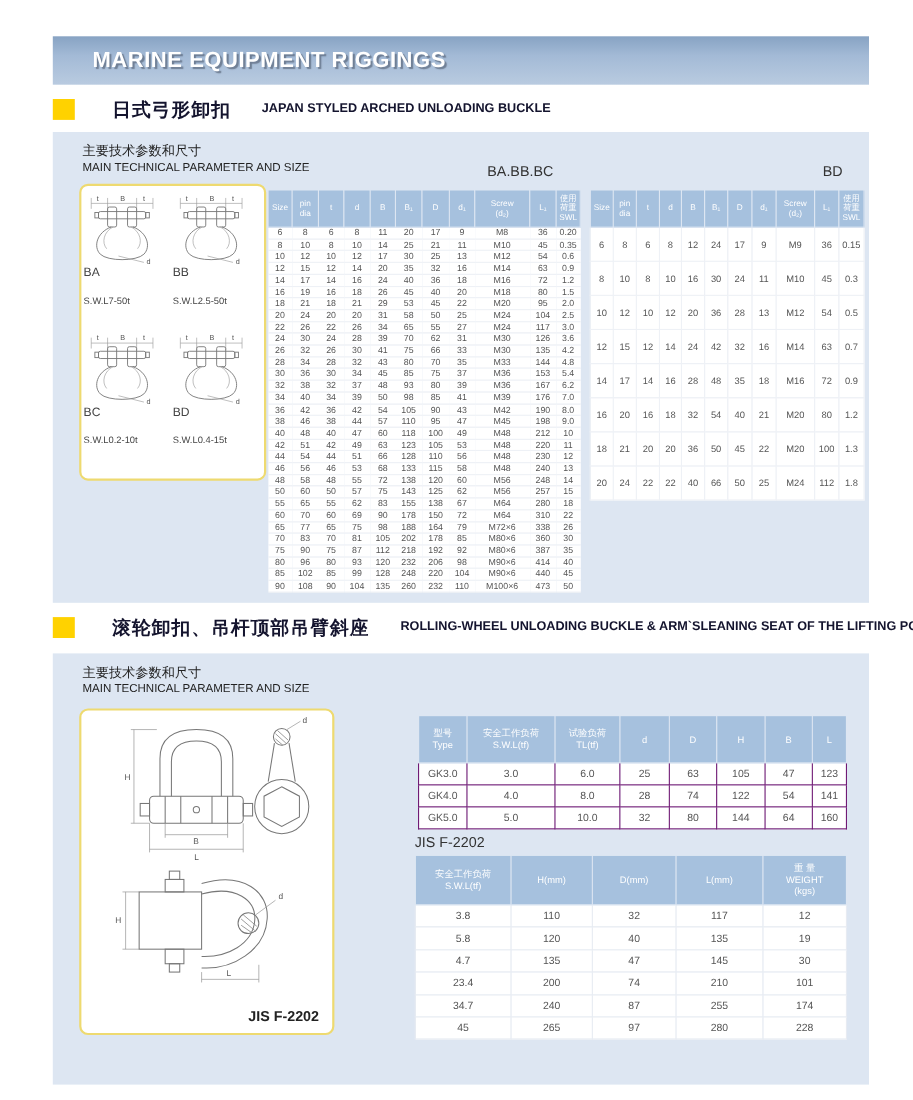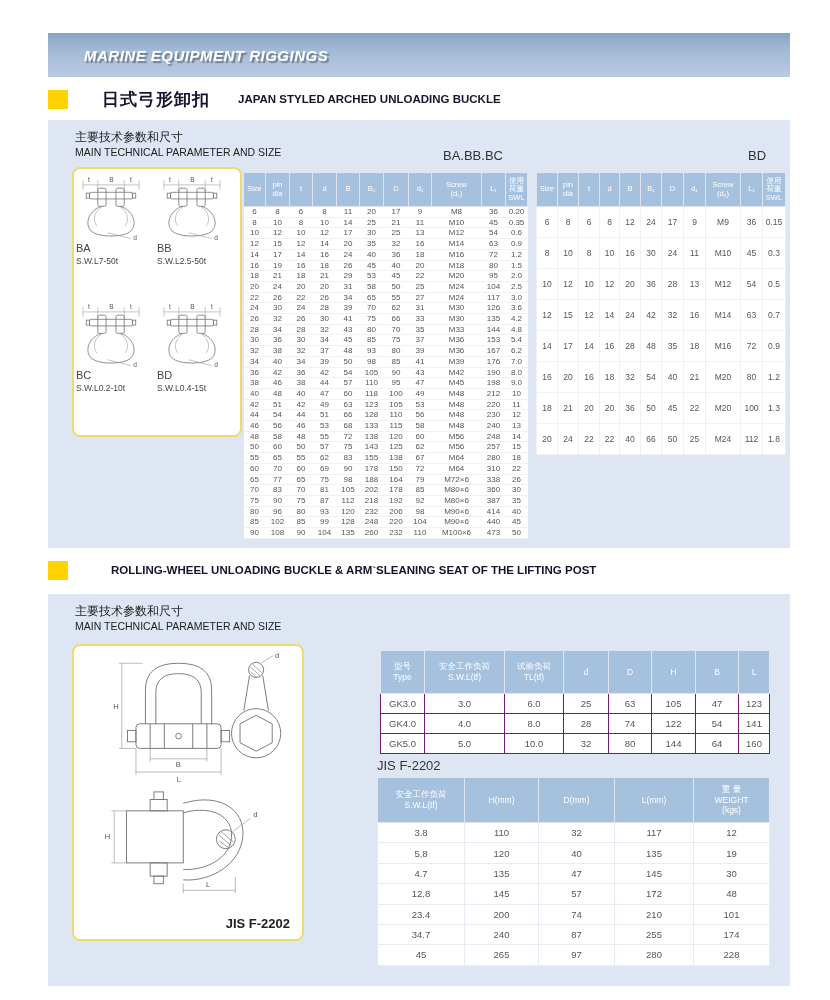--- a/index.html
+++ b/index.html
@@ -9,22 +9,22 @@
     -webkit-font-smoothing:antialiased;
   }
   
   .banner{
     position:absolute;left:48px;top:33px;width:742px;height:44px;
     background:linear-gradient(180deg,#87a3c3 0%,#a3bad6 40%,#b9cbe0 100%);
     display:flex;align-items:center;padding-left:22px;box-sizing:border-box;
   }
   .banner-zh{font-size:27px;font-weight:bold;color:#fff;letter-spacing:3px;
     text-shadow:2px 2px 1px rgba(80,92,112,.65);}
-  .banner-en{font-size:15px;font-weight:bold;color:#fff;margin-left:14px;letter-spacing:.5px;
-    text-shadow:2px 2px 1px rgba(80,92,112,.65);font-style:italic;}
+  .banner-en{font-size:20px;font-weight:bold;color:#fff;margin-left:14px;letter-spacing:.5px;
+    text-shadow:2px 2px 1px rgba(80,92,112,.65);}
   
   .sec-head{position:absolute;left:48px;display:flex;align-items:center;height:24px;gap:19px;}
   #sec1-head{top:87px;}
   #sec2-head{top:558px;}
   .bullet{width:20px;height:19px;background:#ffd200;margin-right:15px;flex:none;}
   .sec-zh{font-size:17px;font-weight:bold;color:#14142e;letter-spacing:1px;white-space:nowrap;}
   .sec-en{font-size:11.5px;font-weight:bold;color:#14142e;margin-left:9px;white-space:nowrap;}
   
   .panel{position:absolute;left:48px;width:742px;background:#dde6f2;}
   #panel1{top:120px;height:428px;}
@@ -33,21 +33,21 @@
   .param-zh{font-size:12px;color:#222;}
   .param-en{font-size:10.5px;color:#222;}
   
   .diagram-box{position:absolute;background:#fff;border:2px solid #eeda70;border-radius:8px;box-sizing:border-box;}
   #dbox1{left:24px;top:47px;width:170px;height:270px;
     display:grid;grid-template-columns:1fr 1fr;grid-template-rows:1fr 1fr;padding:6px 2px;}
   #dbox2{left:24px;top:50px;width:232px;height:297px;}
   .shackle-cell{display:flex;flex-direction:column;align-items:flex-start;justify-content:flex-start;}
   .shackle-cell svg{width:70px;height:66px;}
   .shackle-code{font-size:11px;color:#444;margin-top:1px;}
-  .shackle-swl{font-size:8.5px;color:#444;margin-top:2px;white-space:nowrap;}
+  .shackle-swl{font-size:8.5px;color:#444;margin-top:14px;white-space:nowrap;}
   svg text{font-family:"Liberation Sans","DejaVu Sans",sans-serif;fill:#555;font-size:8px;}
   .lineart{stroke:#777;stroke-width:1;fill:none;}
   .lineart-thin{stroke:#999;stroke-width:.7;fill:none;}
   .hatch{stroke:#888;stroke-width:.8;}
   .jis-diagram-label{position:absolute;right:12px;bottom:8px;font-size:13px;font-weight:bold;color:#222;}
   
   .tbl-label{position:absolute;font-size:13px;color:#333;}
   #label-babbbc{left:395px;top:28px;}
   #label-bd{left:700px;top:28px;}
   #label-jis{left:329px;top:164px;}
@@ -768,20 +768,21 @@
             <td>112</td>
             <td>1.8</td>
           </tr>
         </tbody>
       </table>
     </div>
 </div>
 
 <div class="sec-head" id="sec2-head">
   <span class="bullet"></span>
+  <span class="sec-zh">滚轮卸扣、吊杆顶部吊臂斜座</span>
   <span class="sec-en">ROLLING-WHEEL UNLOADING BUCKLE &amp; ARM`SLEANING SEAT OF THE LIFTING POST</span>
 </div>
 
 <div class="panel" id="panel2">
   <div class="param">
     <div class="param-zh">主要技术参数和尺寸</div>
     <div class="param-en">MAIN TECHNICAL PARAMETER AND SIZE</div>
   </div>
 
   <div class="diagram-box" id="dbox2">
@@ -931,27 +932,20 @@
             <td>19</td>
           </tr>
           <tr>
             <td>4.7</td>
             <td>135</td>
             <td>47</td>
             <td>145</td>
             <td>30</td>
           </tr>
           <tr>
-            <td>12.8</td>
-            <td>145</td>
-            <td>57</td>
-            <td>172</td>
-            <td>48</td>
-          </tr>
-          <tr>
             <td>23.4</td>
             <td>200</td>
             <td>74</td>
             <td>210</td>
             <td>101</td>
           </tr>
           <tr>
             <td>34.7</td>
             <td>240</td>
             <td>87</td>

